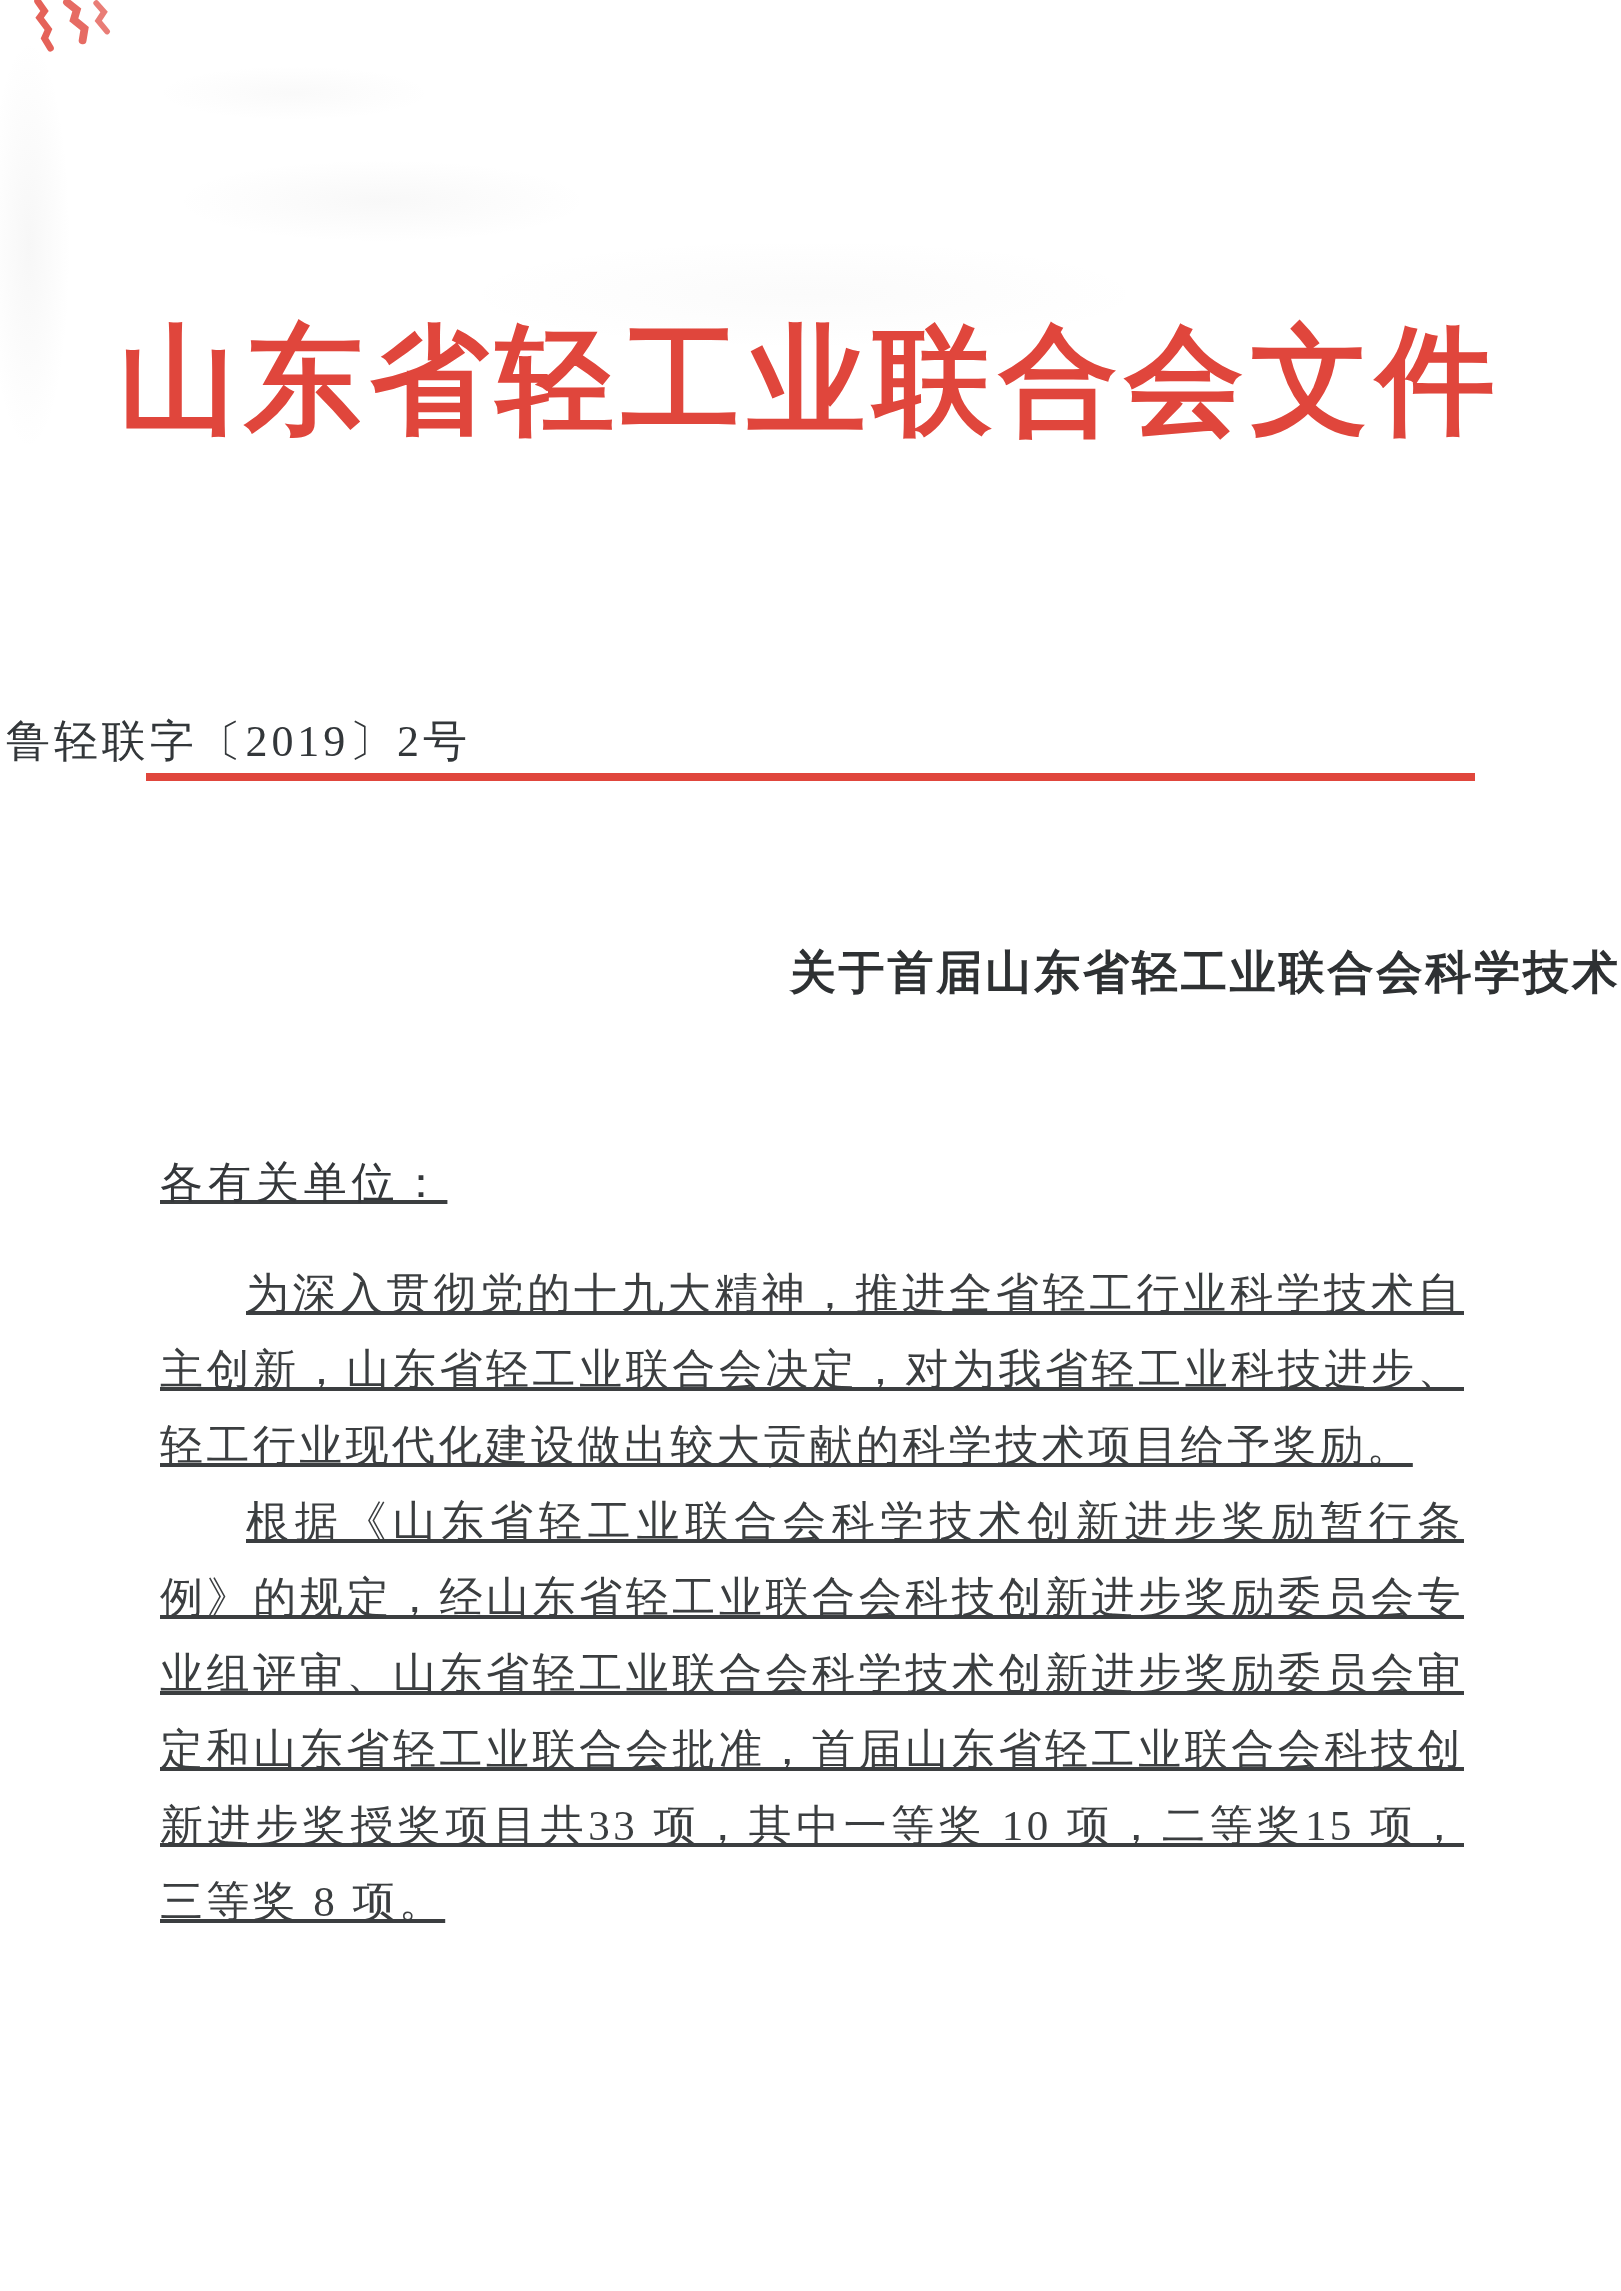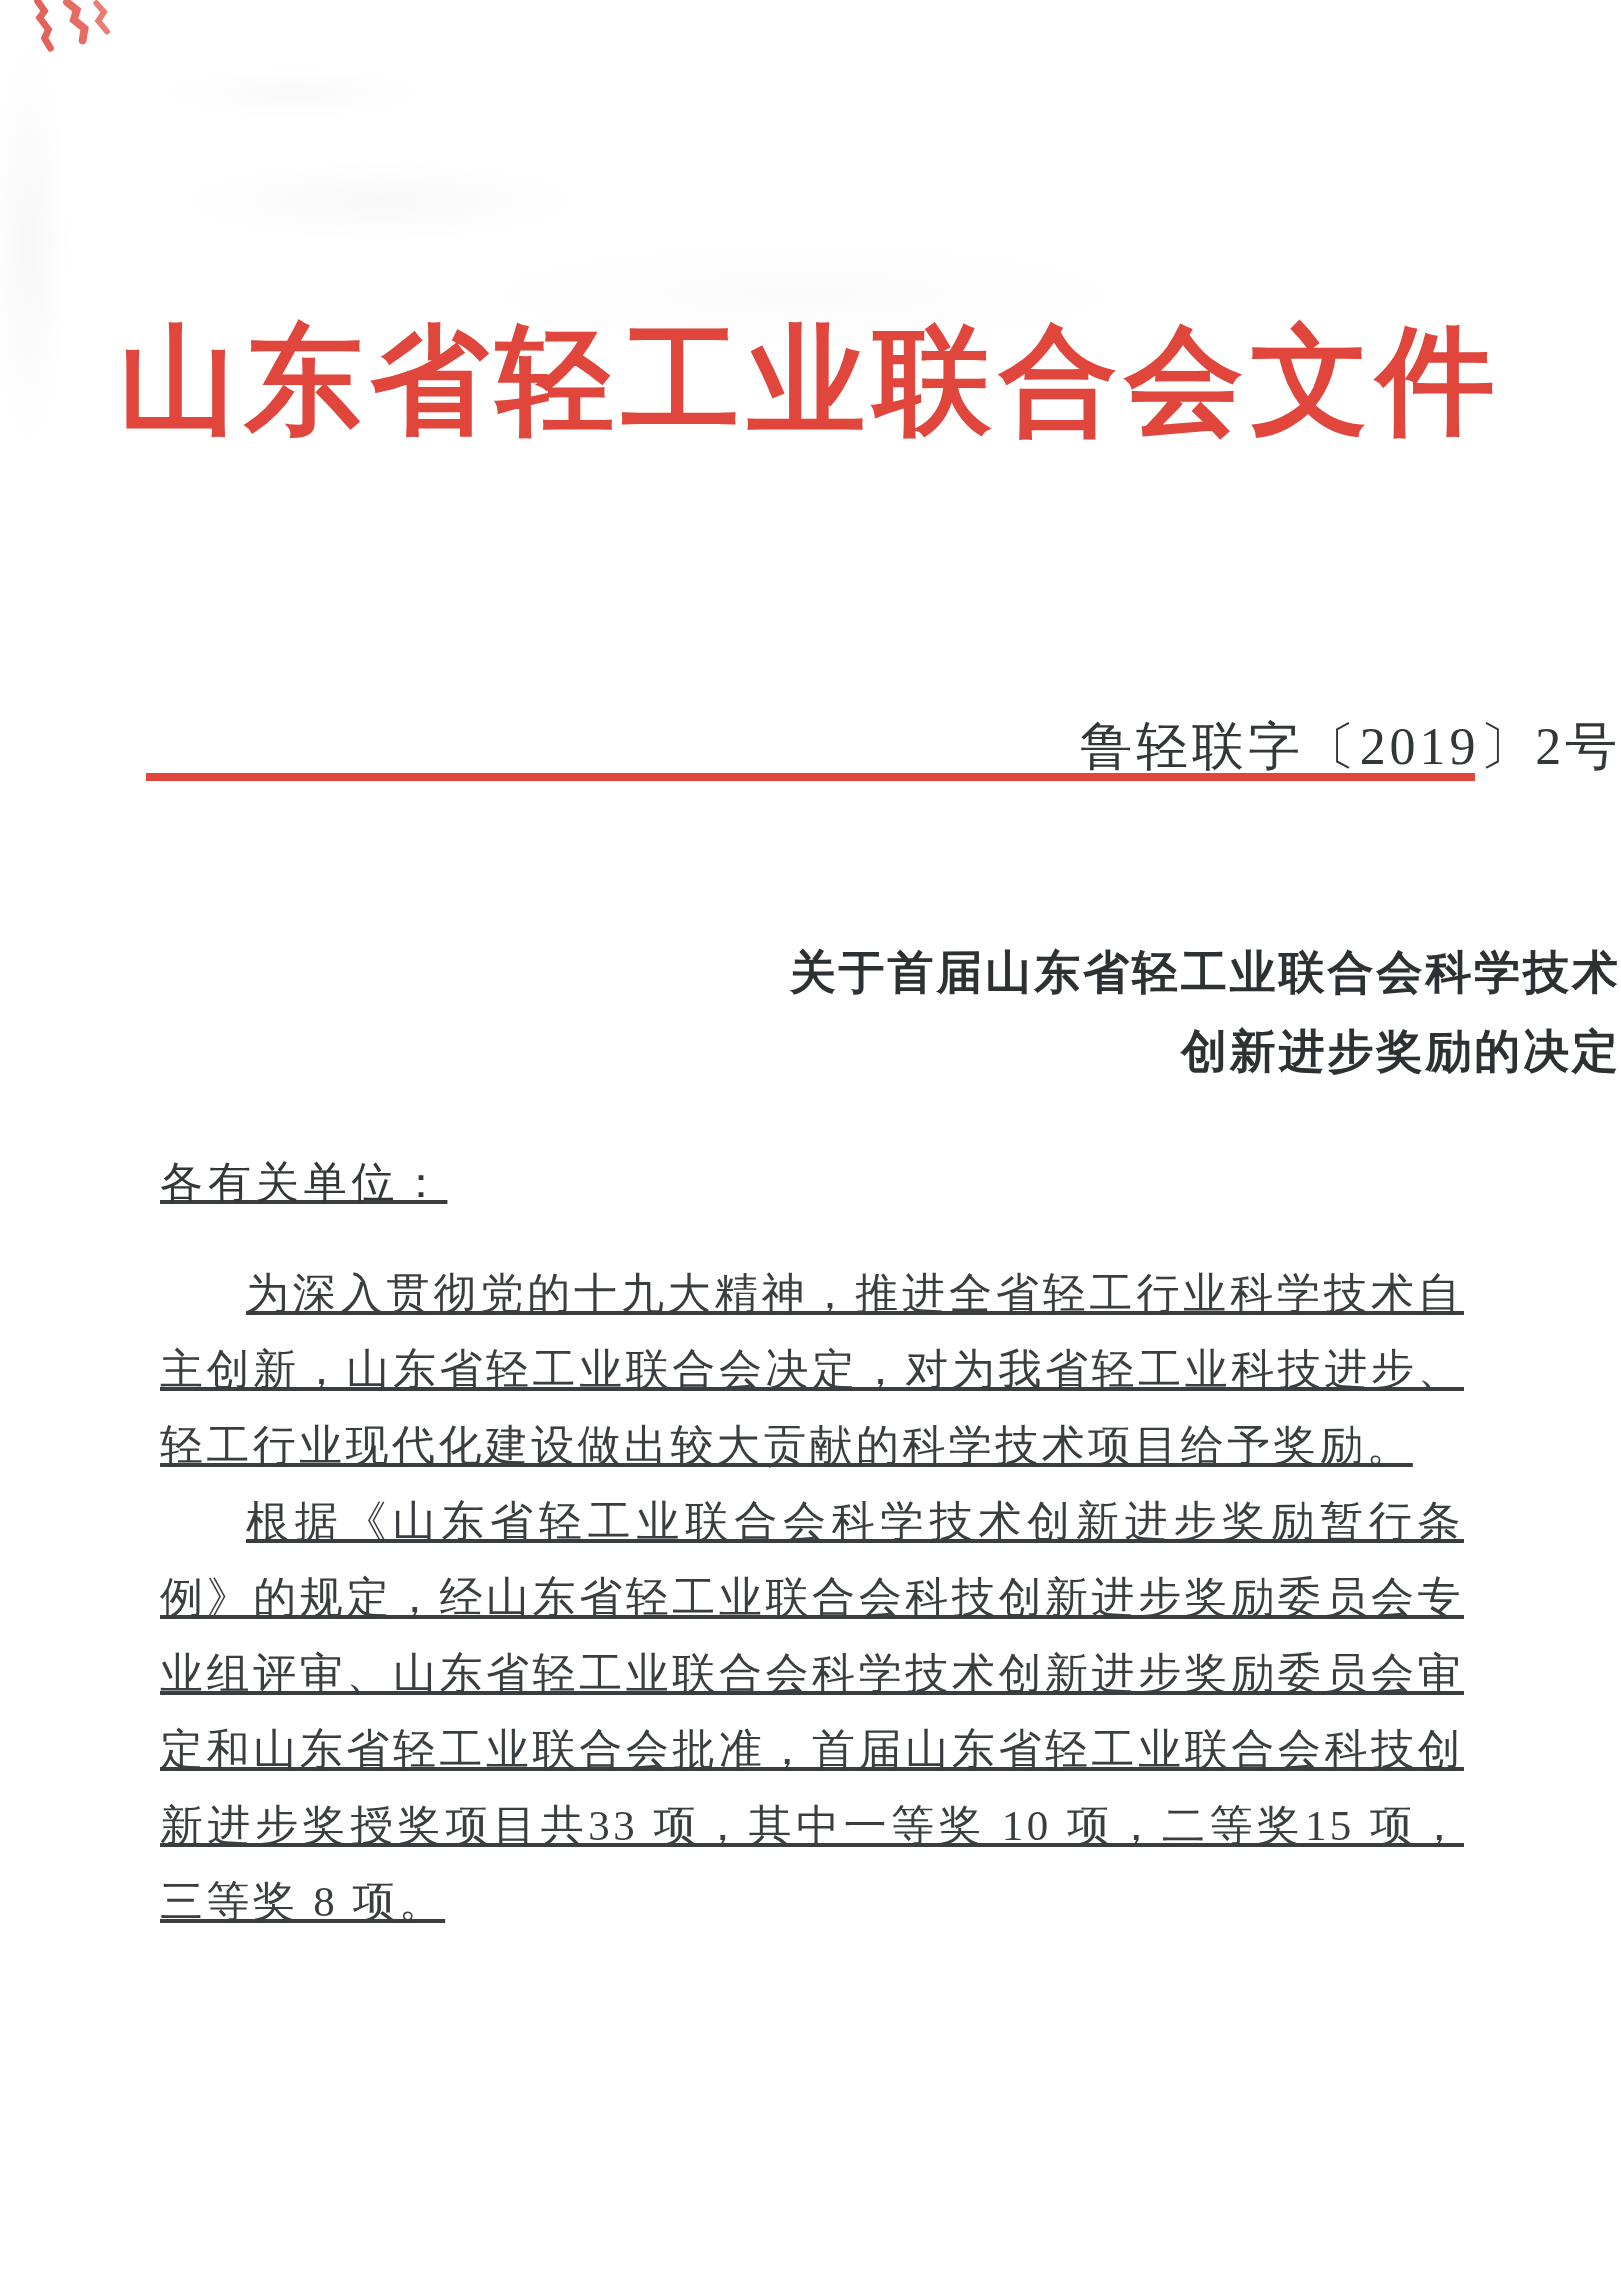--- a/index.html
+++ b/index.html
@@ -38,22 +38,22 @@
     font-weight: 900;
     letter-spacing: 7.8px;
     color: #e0463c;
     white-space: nowrap;
     font-family: "Liberation Serif", "DejaVu Serif", serif;
   }
   .doc-number {
     position: absolute;
     top: 712px;
     left: 6px; right: 0;
-    text-align: right;
-    font-size: 52px;
+    text-align: left;
+    font-size: 44px;
     letter-spacing: 3.9px;
     color: #33373a;
   }
   .red-rule {
     position: absolute;
     top: 773px;
     left: 146px;
     width: 1329px;
     height: 7.8px;
     background: #e0463c;
@@ -104,21 +104,20 @@
   </svg>
 
   <div class="org-title">山东省轻工业联合会文件</div>
 
   <div class="doc-number">鲁轻联字〔2019〕2号</div>
 
   <div class="red-rule"></div>
 
   <div class="doc-title">
     <div>关于首届山东省轻工业联合会科学技术</div>
-    <div>创新进步奖励的决定</div>
   </div>
 
   <div class="body-block">
     <div class="salutation">各有关单位：</div>
     <p class="para">为深入贯彻党的十九大精神，推进全省轻工行业科学技术自主创新，山东省轻工业联合会决定，对为我省轻工业科技进步、轻工行业现代化建设做出较大贡献的科学技术项目给予奖励。</p>
     <p class="para">根据《山东省轻工业联合会科学技术创新进步奖励暂行条例》的规定，经山东省轻工业联合会科技创新进步奖励委员会专业组评审、山东省轻工业联合会科学技术创新进步奖励委员会审定和山东省轻工业联合会批准，首届山东省轻工业联合会科技创新进步奖授奖项目共33 项，其中一等奖 10 项，二等奖15 项，三等奖 8 项。</p>
   </div>
 
 </div>
 

